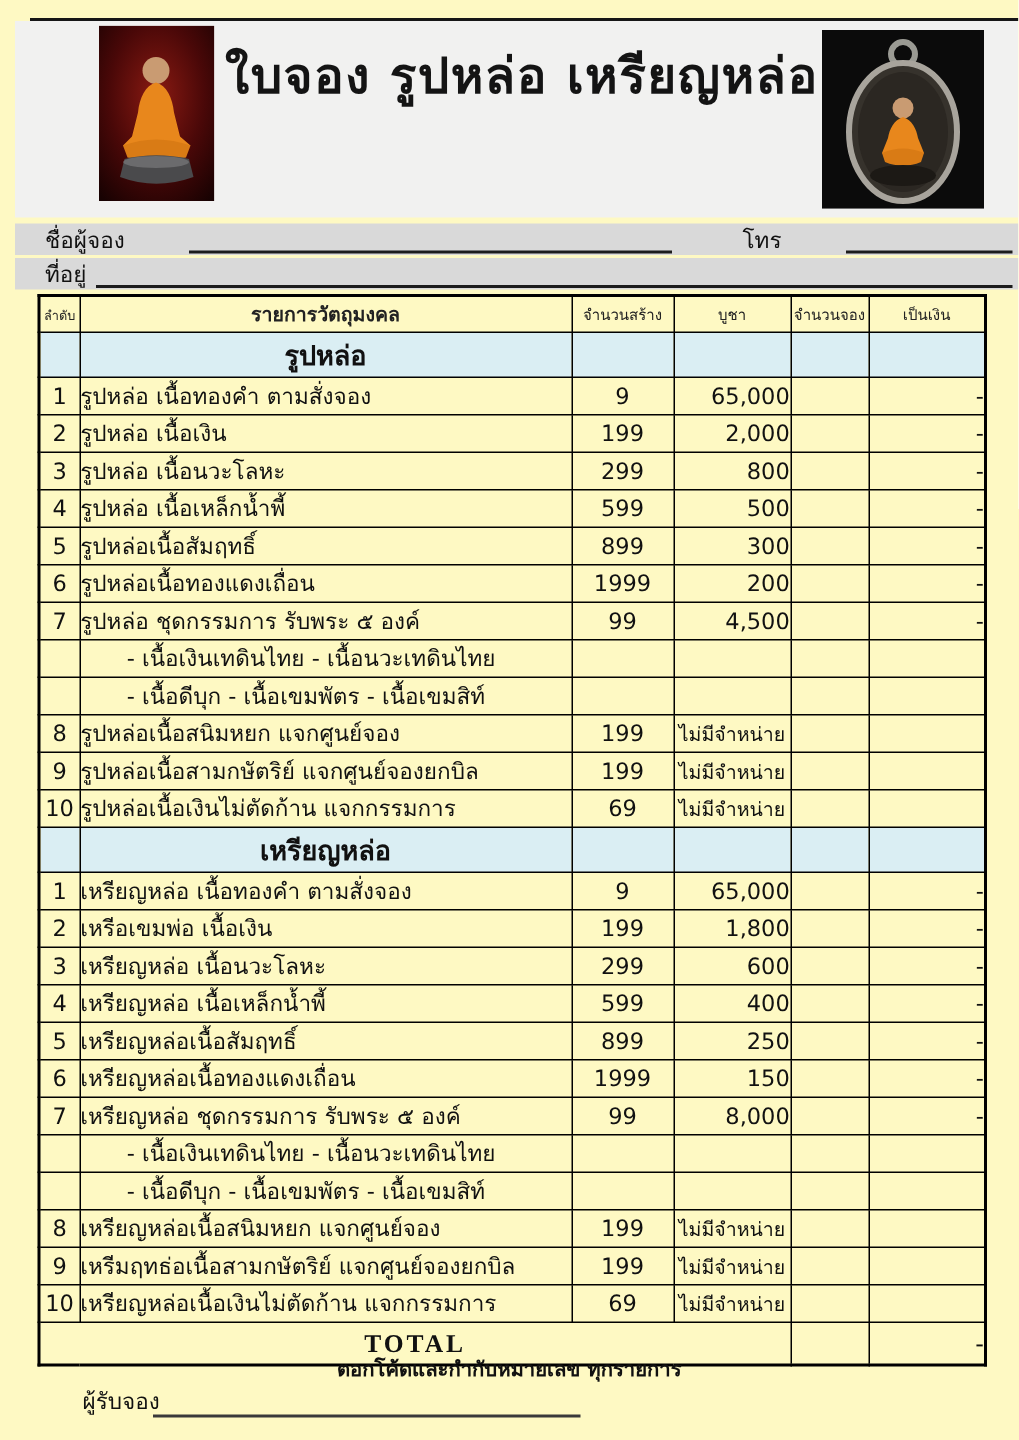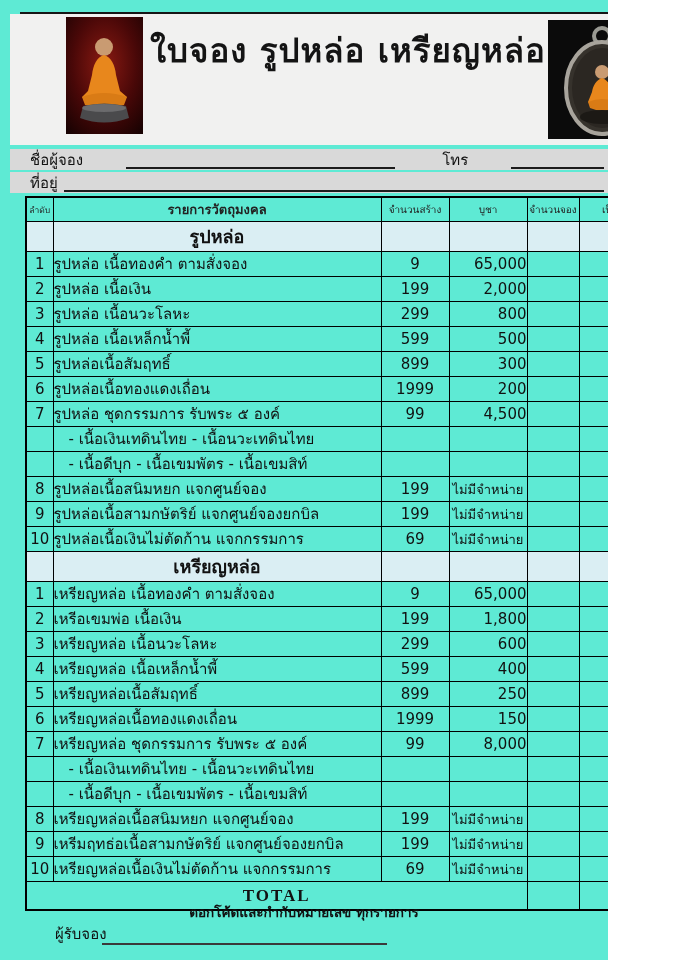--- a/index.html
+++ b/index.html
@@ -1,17 +1,17 @@
 <!DOCTYPE html>
 <html><head>
 <meta charset="utf-8">
 <style>
   html,body{margin:0;padding:0;background:#fff;}
   .page{
-    position:relative;width:608px;height:960px;background:#5eead4;
+    position:relative;width:679px;height:960px;background:#fef9c3;
     font-family:"DejaVu Sans","Liberation Sans",sans-serif;color:#111;overflow:hidden;
   }
   
   .top-rule{position:absolute;left:20px;top:12px;right:0;height:2px;background:#161616;}
   .banner-bg{position:absolute;left:10px;top:14px;right:0;height:131px;background:#f1f1f0;}
   .photo{position:absolute;overflow:hidden;}
   .photo-monk{left:66px;top:17px;width:77px;height:117px;}
   .photo-amulet{left:548px;top:20px;width:108px;height:119px;background:#0b0b0b;}
   .title{
     position:absolute;left:150px;right:155px;top:24px;text-align:center;
@@ -42,21 +42,21 @@
     border:1.5px solid #000;padding:0;overflow:hidden;white-space:nowrap;vertical-align:middle;
   }
   thead th{height:23px;font-weight:normal;font-size:10px;color:#222;text-align:center;}
   th.h-no{font-size:8.5px;}
   th.h-item{font-size:13px;font-weight:bold;}
   tbody tr td{height:24px;font-size:15px;}
   .section-row td{background:#daeef3;height:29px;}
   td.section-title{text-align:center;font-weight:bold;font-size:18px;}
   td.c-no{text-align:center;}
   td.c-item{text-align:left;padding-left:4px;}
-  td.c-item.sub{padding-left:15px;}
+  td.c-item.sub{padding-left:31px;}
   td.c-made{text-align:center;}
   td.c-price{text-align:right;padding-right:8px;}
   td.c-price.txt{text-align:center;padding-right:0;font-size:13px;}
   td.c-amount{text-align:right;padding-right:10px;}
   .total-row td{
     height:27px;border-top:5px double #000;
   }
   td.total-label{
     text-align:center;font-family:"Liberation Serif","DejaVu Serif",serif;
     font-weight:bold;font-size:17px;letter-spacing:2px;margin-top:24px;

